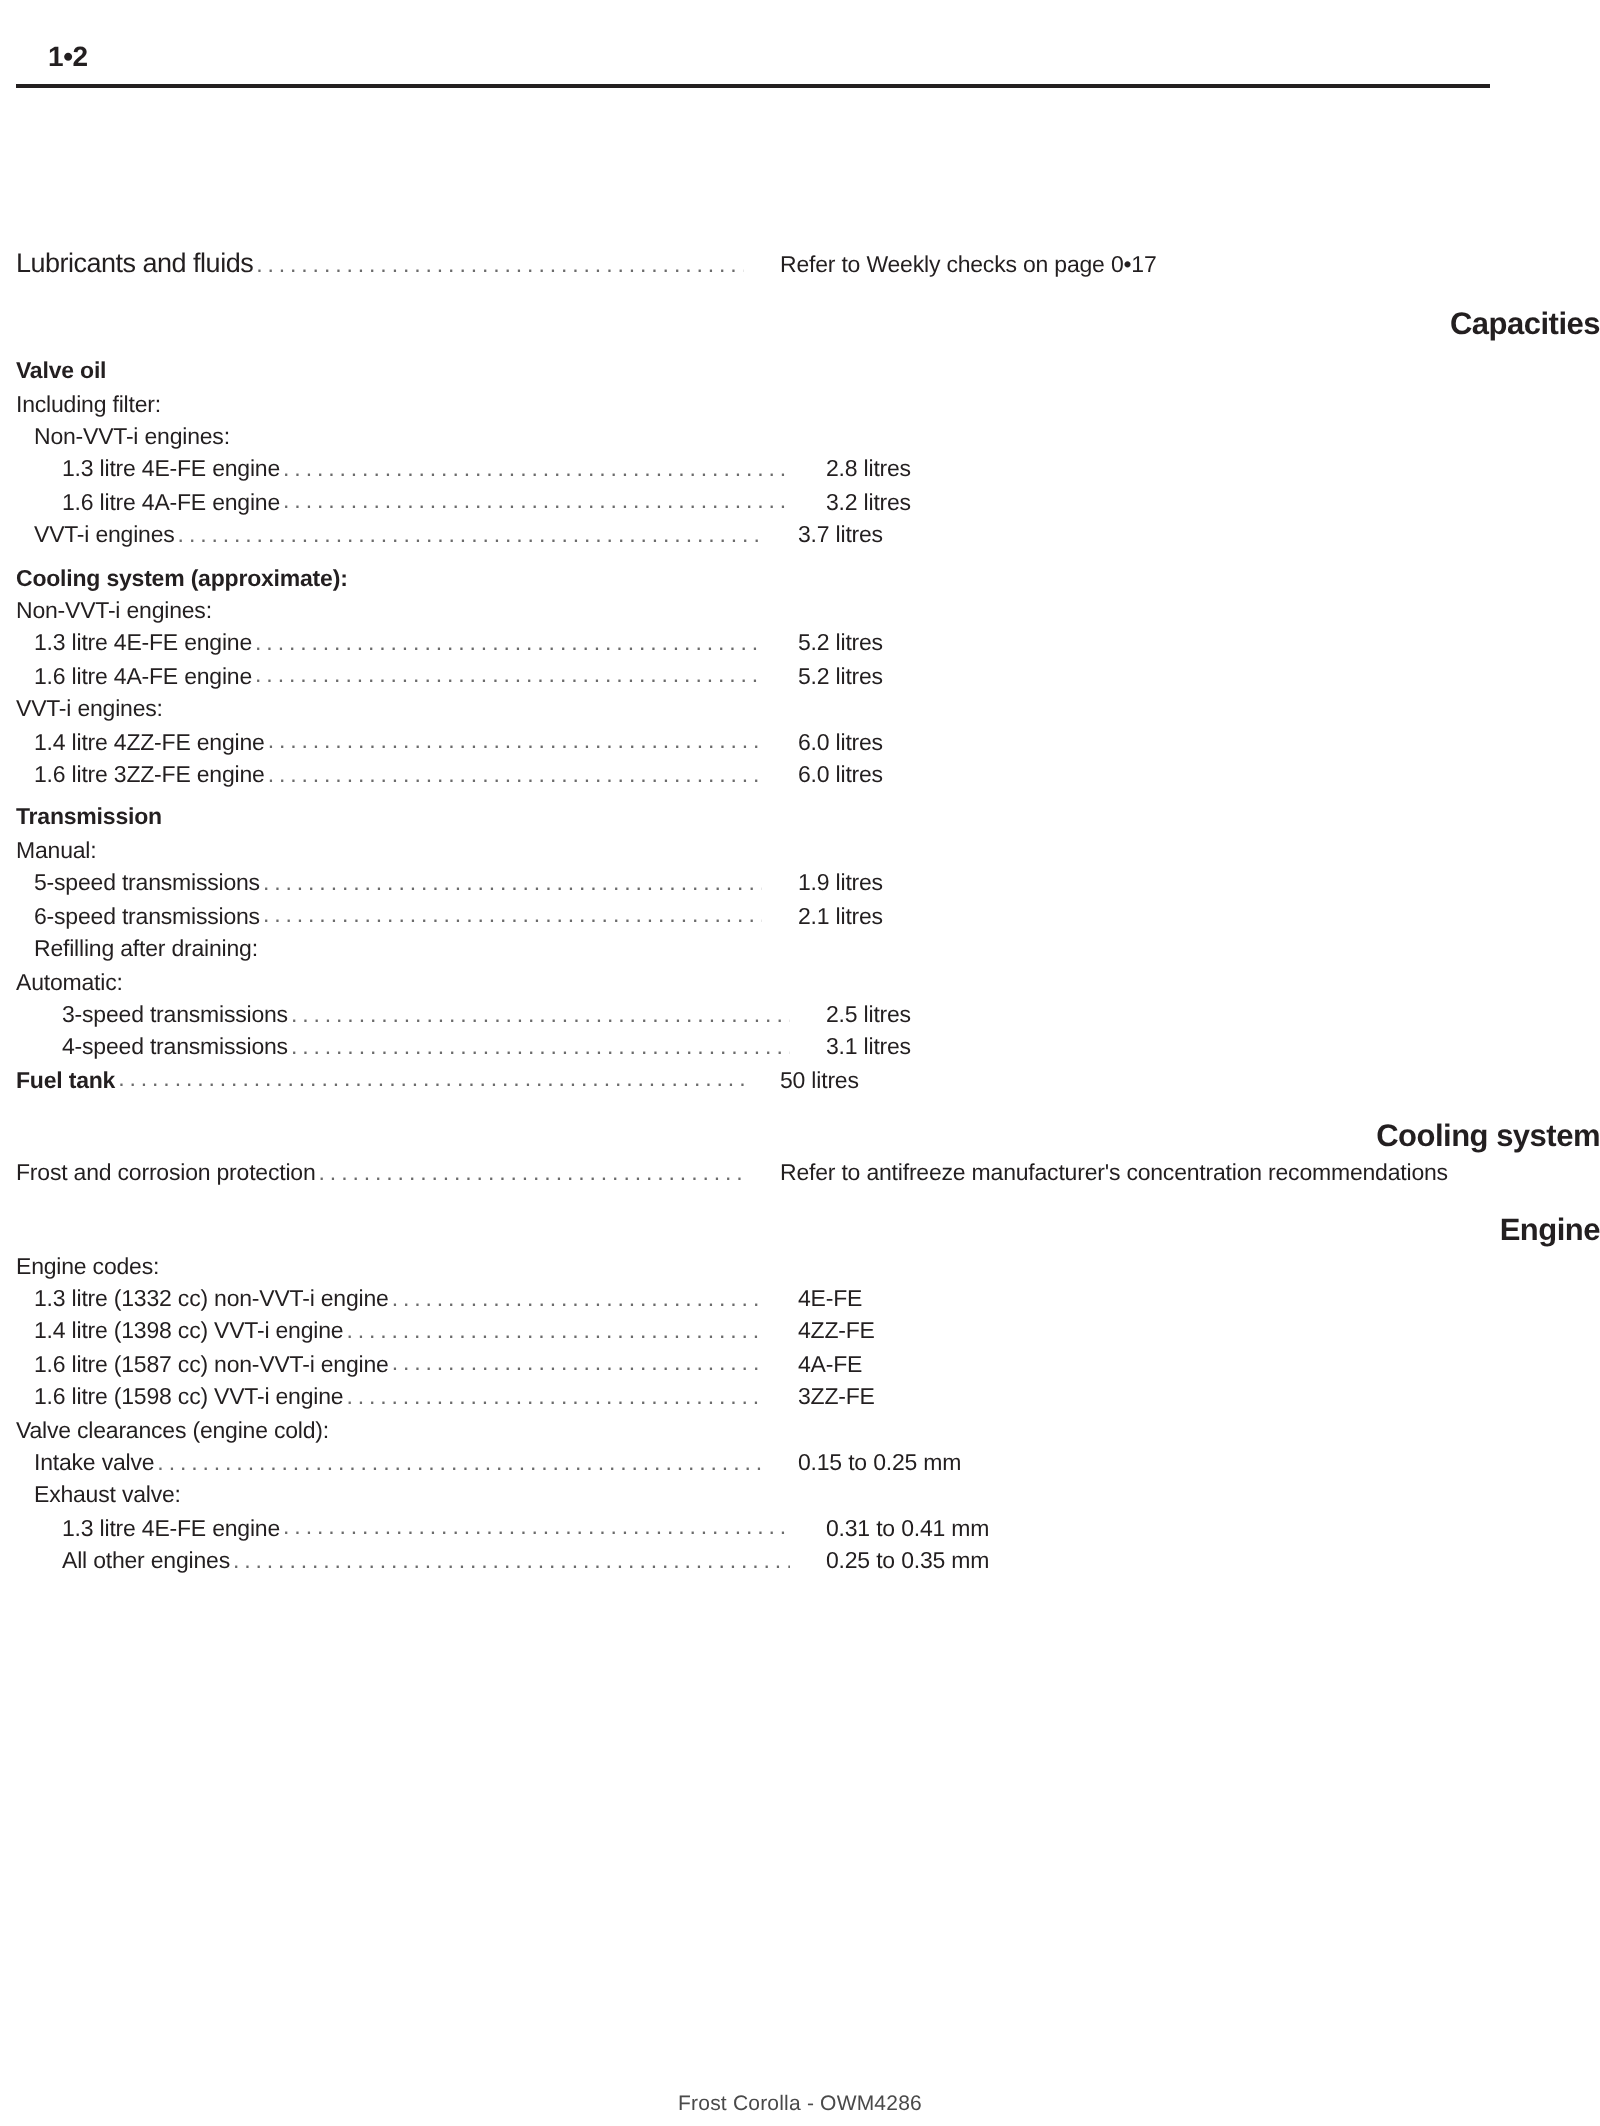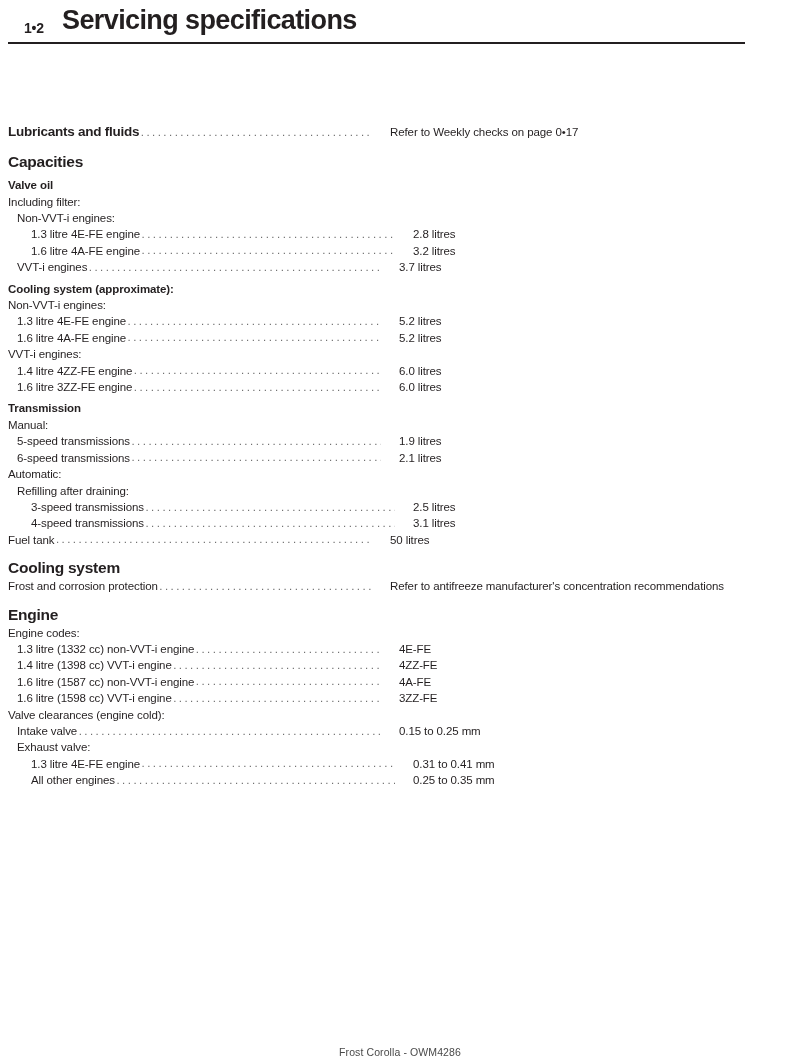--- a/index.html
+++ b/index.html
@@ -64,21 +64,21 @@
   
   .section-heading {
     margin: 0;
     padding: 0 0 0 8px;
     font-size: 15.5px;
     font-weight: 700;
     letter-spacing: -0.25px;
     line-height: 21px;
     color: #231f20;
   }
-  .section-heading.sp-top   { margin-top: 9px; }
+  .section-heading.sp-top   { margin-top: 9px; text-align: right; }
 
   
   .sub-heading {
     margin: 0;
     padding: 0 0 0 8px;
     font-size: 11.5px;
     font-weight: 700;
     letter-spacing: -0.1px;
     line-height: 16.5px;
     color: #231f20;
@@ -130,23 +130,23 @@
   
   .lead-row .lead-left {
     display: flex;
     align-items: baseline;
     width: 365px;
     flex: 0 0 365px;
     overflow: hidden;
   }
 
   
-  .lead-row.bold-row .lead-label { font-weight: 400; }
+  .lead-row.bold-row .lead-label { font-weight: 700; }
   .lead-row.big-row  { font-size: 13.5px; line-height: 19px; }
-  .lead-row.big-row .lead-label { font-weight: 700; letter-spacing: -0.25px; }
+  .lead-row.big-row .lead-label { font-weight: 400; letter-spacing: -0.25px; }
   .lead-row.big-row .lead-value { font-size: 11.5px; }
 
   
   .ind0 { padding-left: 8px; }
   .ind1 { padding-left: 17px; }
   .ind2 { padding-left: 31px; }
 
   .it { }
 
   
@@ -159,21 +159,20 @@
     font-size: 10.5px;
     letter-spacing: 0.1px;
     color: #4a4a4a;
   }
 </style>
 </head>
 <body>
 
 <div class="page-header">
   <div class="folio">1•2</div>
-  <div class="chapter-title">Servicing specifications</div>
 </div>
 <div class="header-rule"></div>
 
 <div class="spec-body" id="spec-body">
     <div class="lead-row big-row">
       <div class="lead-left ind0">
         <span class="lead-label">Lubricants and fluids</span>
         <span class="leader">............................................................................................................................................</span>
       </div>
       <div class="lead-value"><span><span>Refer to </span><span class="it">Weekly checks</span><span> on page 0•17</span></span></div>
@@ -243,22 +242,22 @@
       </div>
       <div class="lead-value">1.9 litres</div>
     </div>
     <div class="lead-row">
       <div class="lead-left ind1">
         <span class="lead-label">6-speed transmissions</span>
         <span class="leader">............................................................................................................................................</span>
       </div>
       <div class="lead-value">2.1 litres</div>
     </div>
+    <div class="plain-line ind1">Refilling after draining:</div>
     <div class="plain-line ind0">Automatic:</div>
-    <div class="plain-line ind1">Refilling after draining:</div>
     <div class="lead-row">
       <div class="lead-left ind2">
         <span class="lead-label">3-speed transmissions</span>
         <span class="leader">............................................................................................................................................</span>
       </div>
       <div class="lead-value">2.5 litres</div>
     </div>
     <div class="lead-row">
       <div class="lead-left ind2">
         <span class="lead-label">4-speed transmissions</span>

